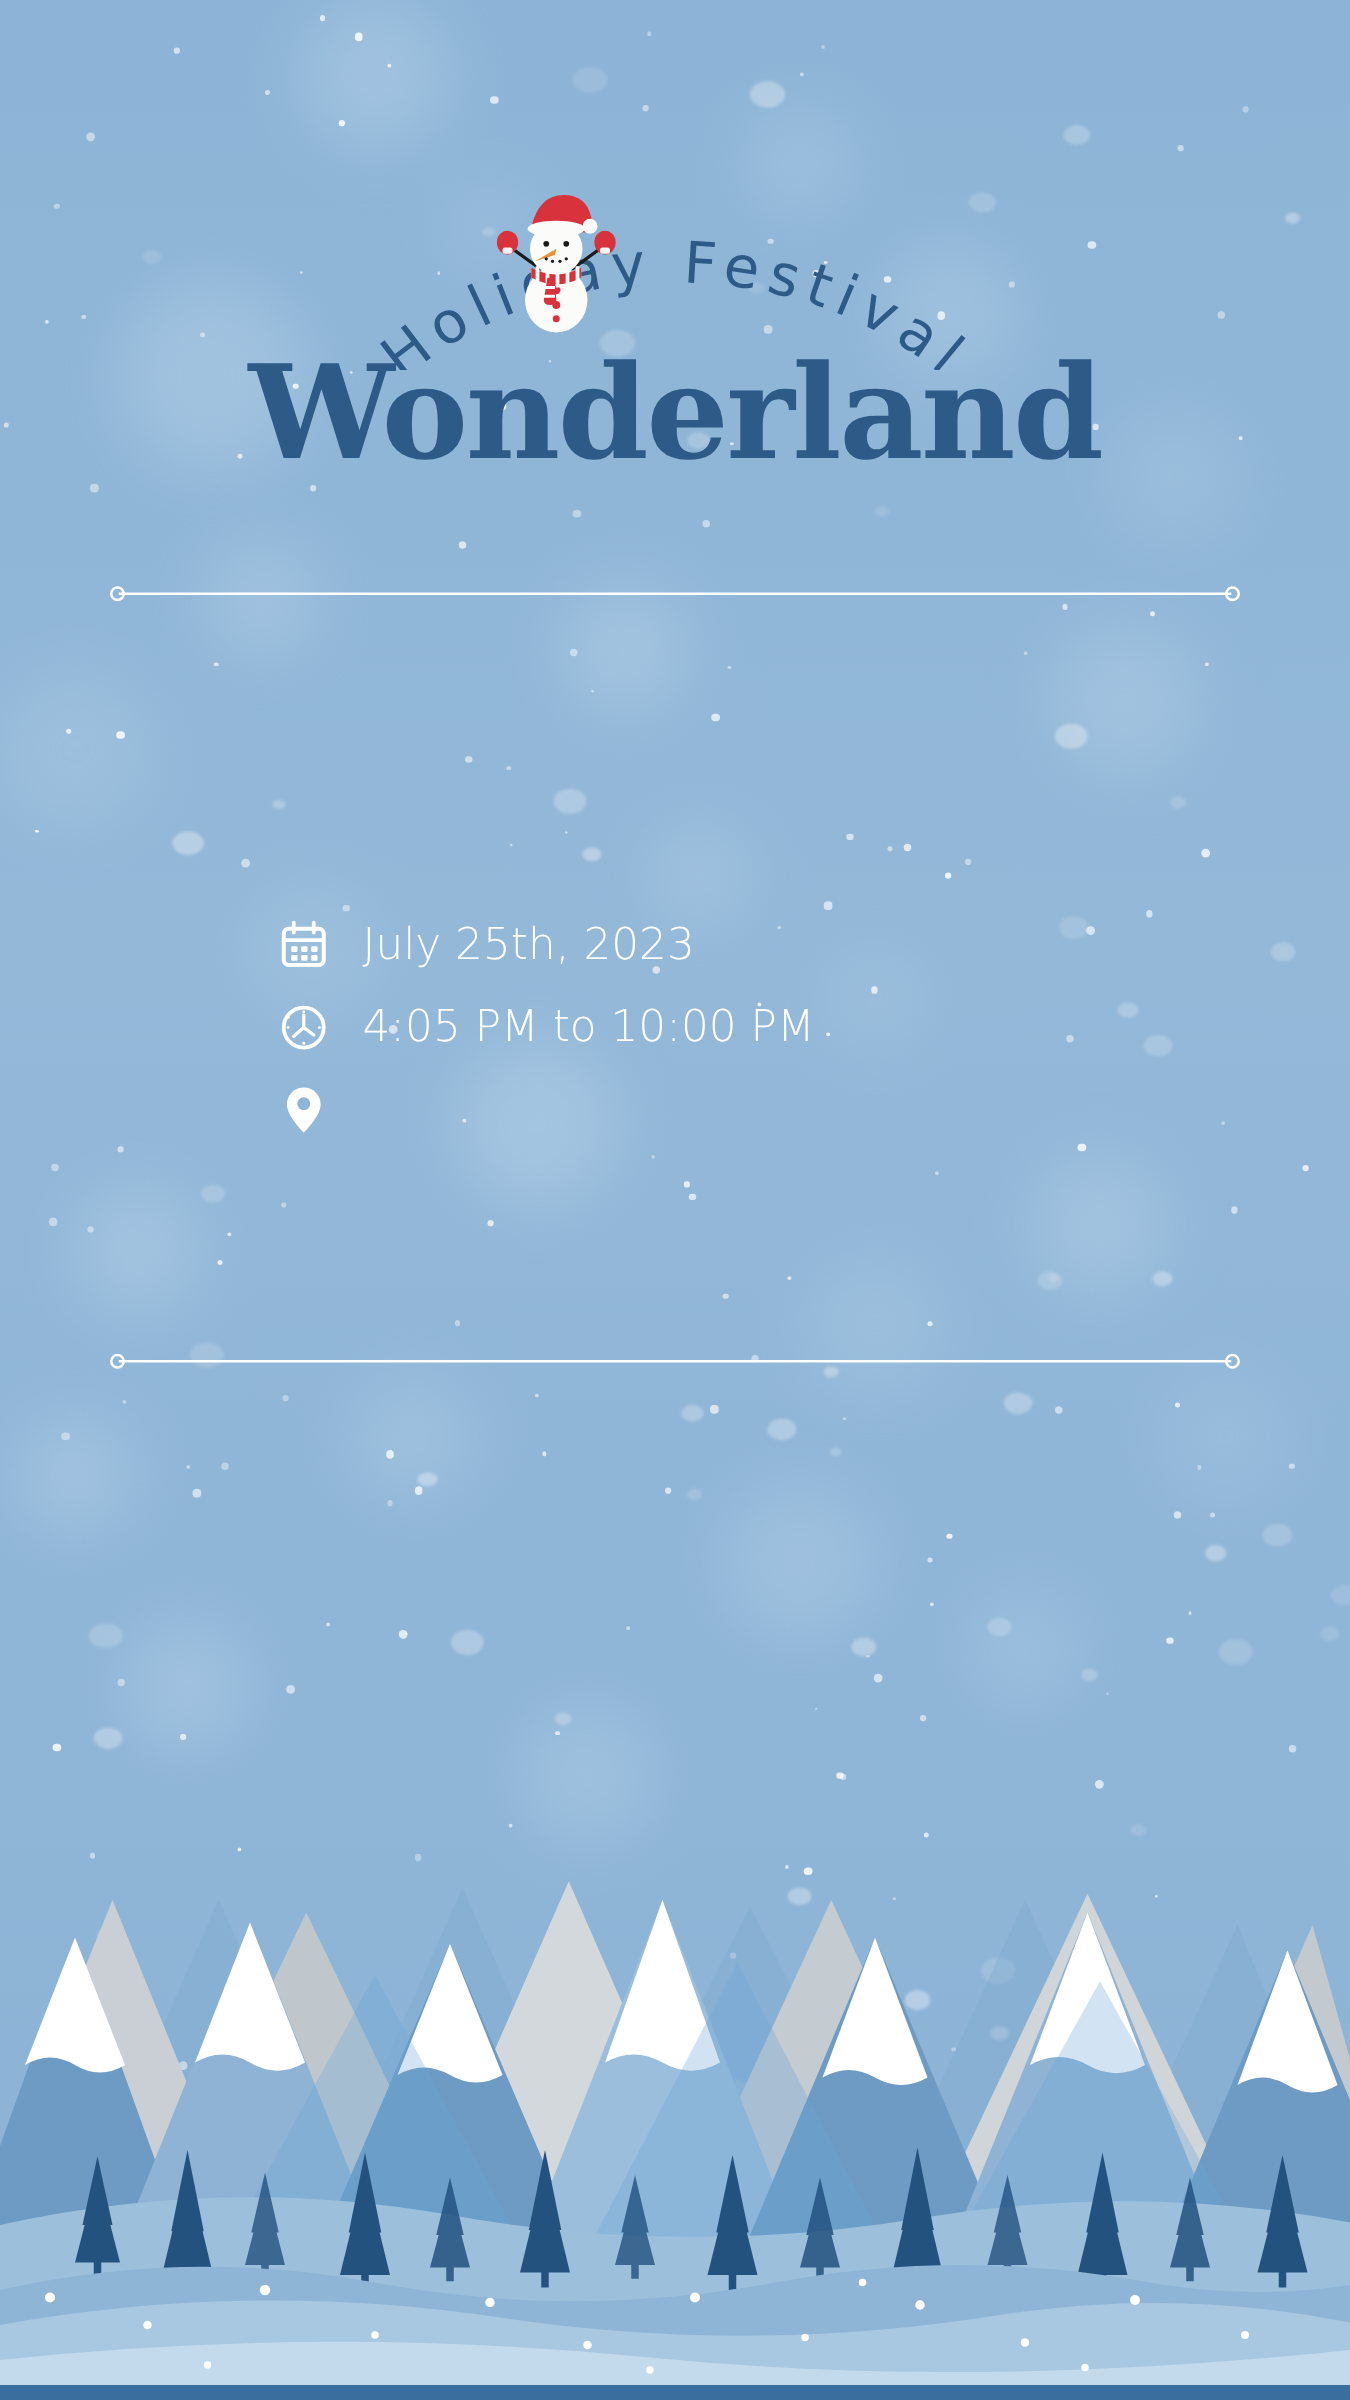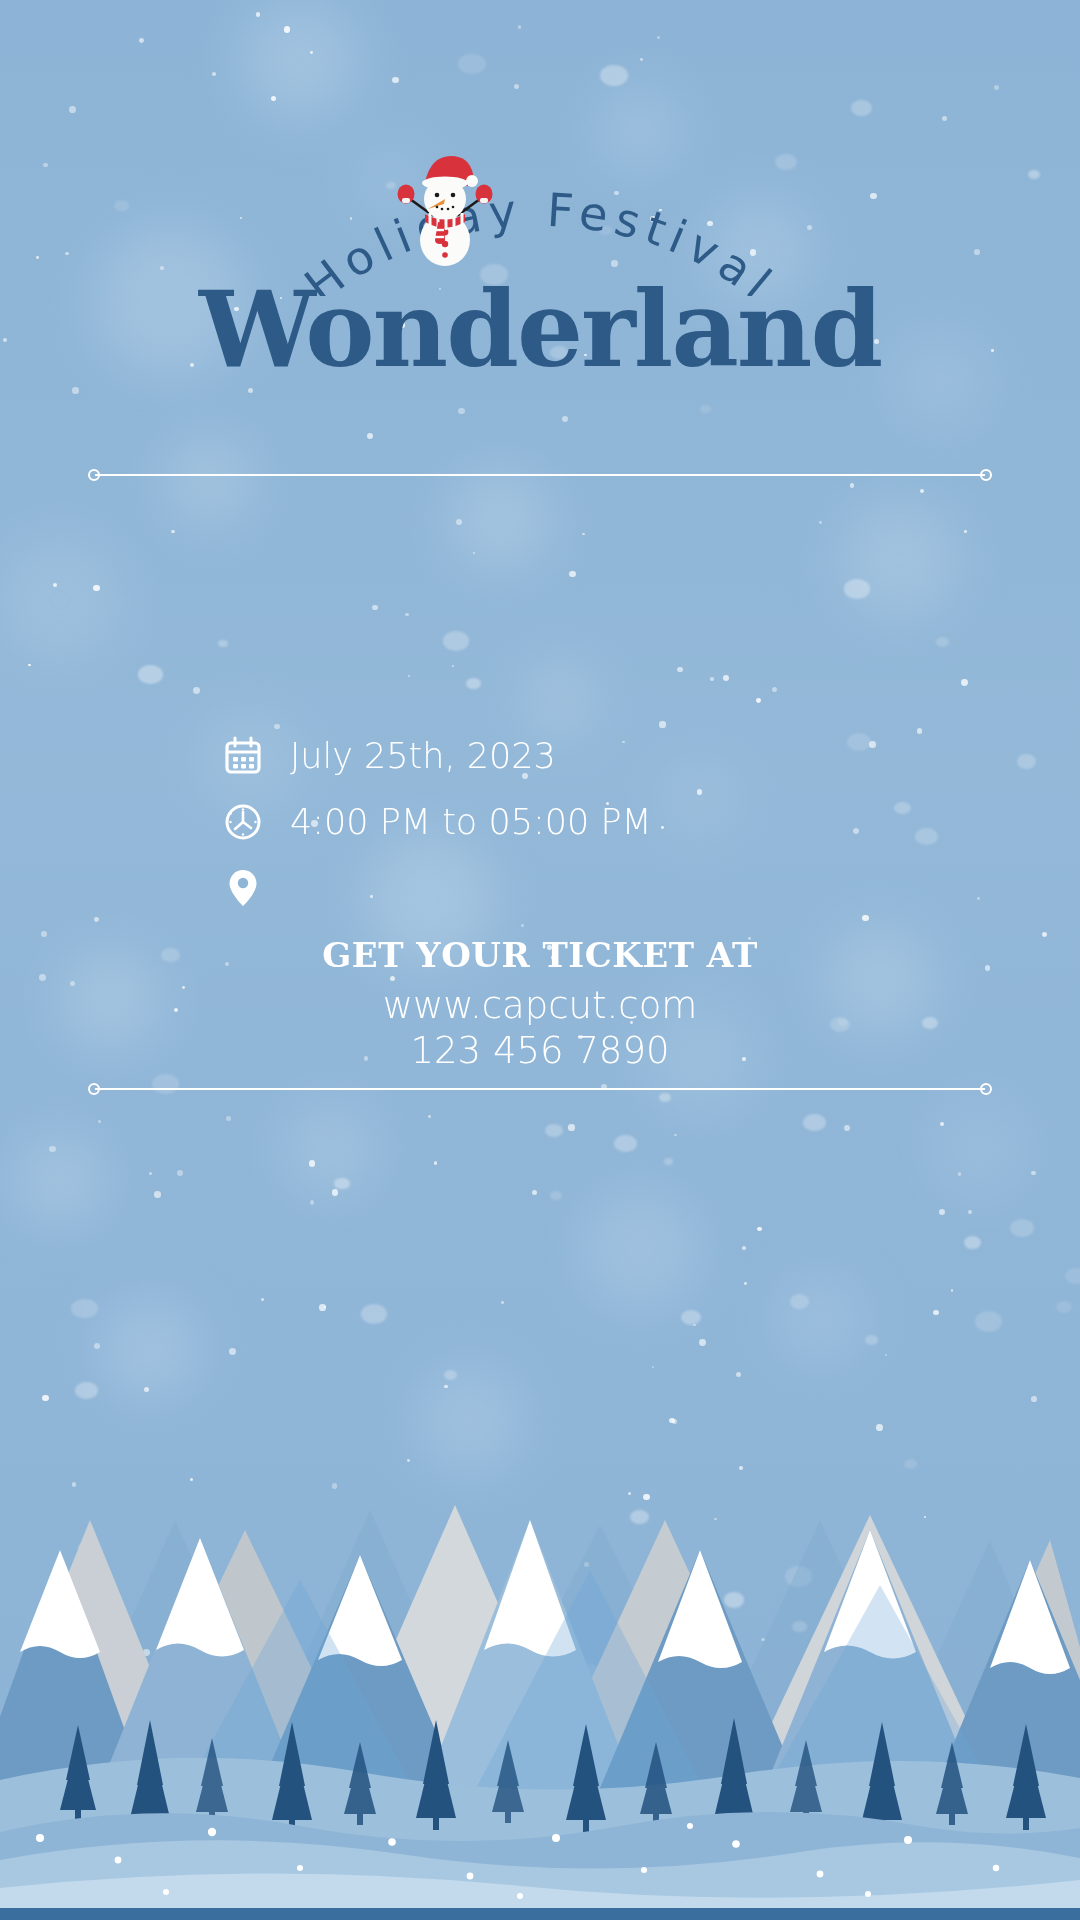--- a/index.html
+++ b/index.html
@@ -458,39 +458,34 @@
           <line x1="21" y1="21" x2="13" y2="28" stroke="#ffffff" stroke-width="2.6" stroke-linecap="round"></line>
           <line x1="21" y1="21" x2="29" y2="27" stroke="#ffffff" stroke-width="2.6" stroke-linecap="round"></line>
           <g fill="#ffffff">
             <circle cx="21" cy="8.5" r="1.2"></circle>
             <circle cx="33.5" cy="21" r="1.2"></circle>
             <circle cx="21" cy="33.5" r="1.2"></circle>
             <circle cx="8.5" cy="21" r="1.2"></circle>
           </g>
         </svg>
       </span>
-      <span class="tx">4:00 PM to 05:00 PM</span>
+      <span class="tx">4:05 PM to 10:00 PM</span>
     </div>
 
     <div class="drow">
       <span class="ic">
         <svg width="42" height="42" viewBox="0 0 42 42" xmlns="http://www.w3.org/2000/svg">
           <path d="M21 3 C13.5 3 7.5 9 7.5 16.5 C7.5 26 21 39 21 39 C21 39 34.5 26 34.5 16.5 C34.5 9 28.5 3 21 3 Z" fill="#ffffff"></path>
           <circle cx="21" cy="16" r="5.2" fill="#8FB5D6"></circle>
         </svg>
       </span>
     </div>
 
   </div>
 
-  <div id="ticket">
-    <div class="hd">GET YOUR TICKET AT</div>
-    <div class="ln">www.capcut.com</div>
-    <div class="ln2">123 456 7890</div>
-  </div>
 
   <div class="divider" style="top:1082px;">
     <span class="cap l"></span>
     <span class="bar"></span>
     <span class="cap r"></span>
   </div>
 
 
   <div id="scene">
     <svg viewBox="0 0 1080 700" xmlns="http://www.w3.org/2000/svg" preserveAspectRatio="none">

